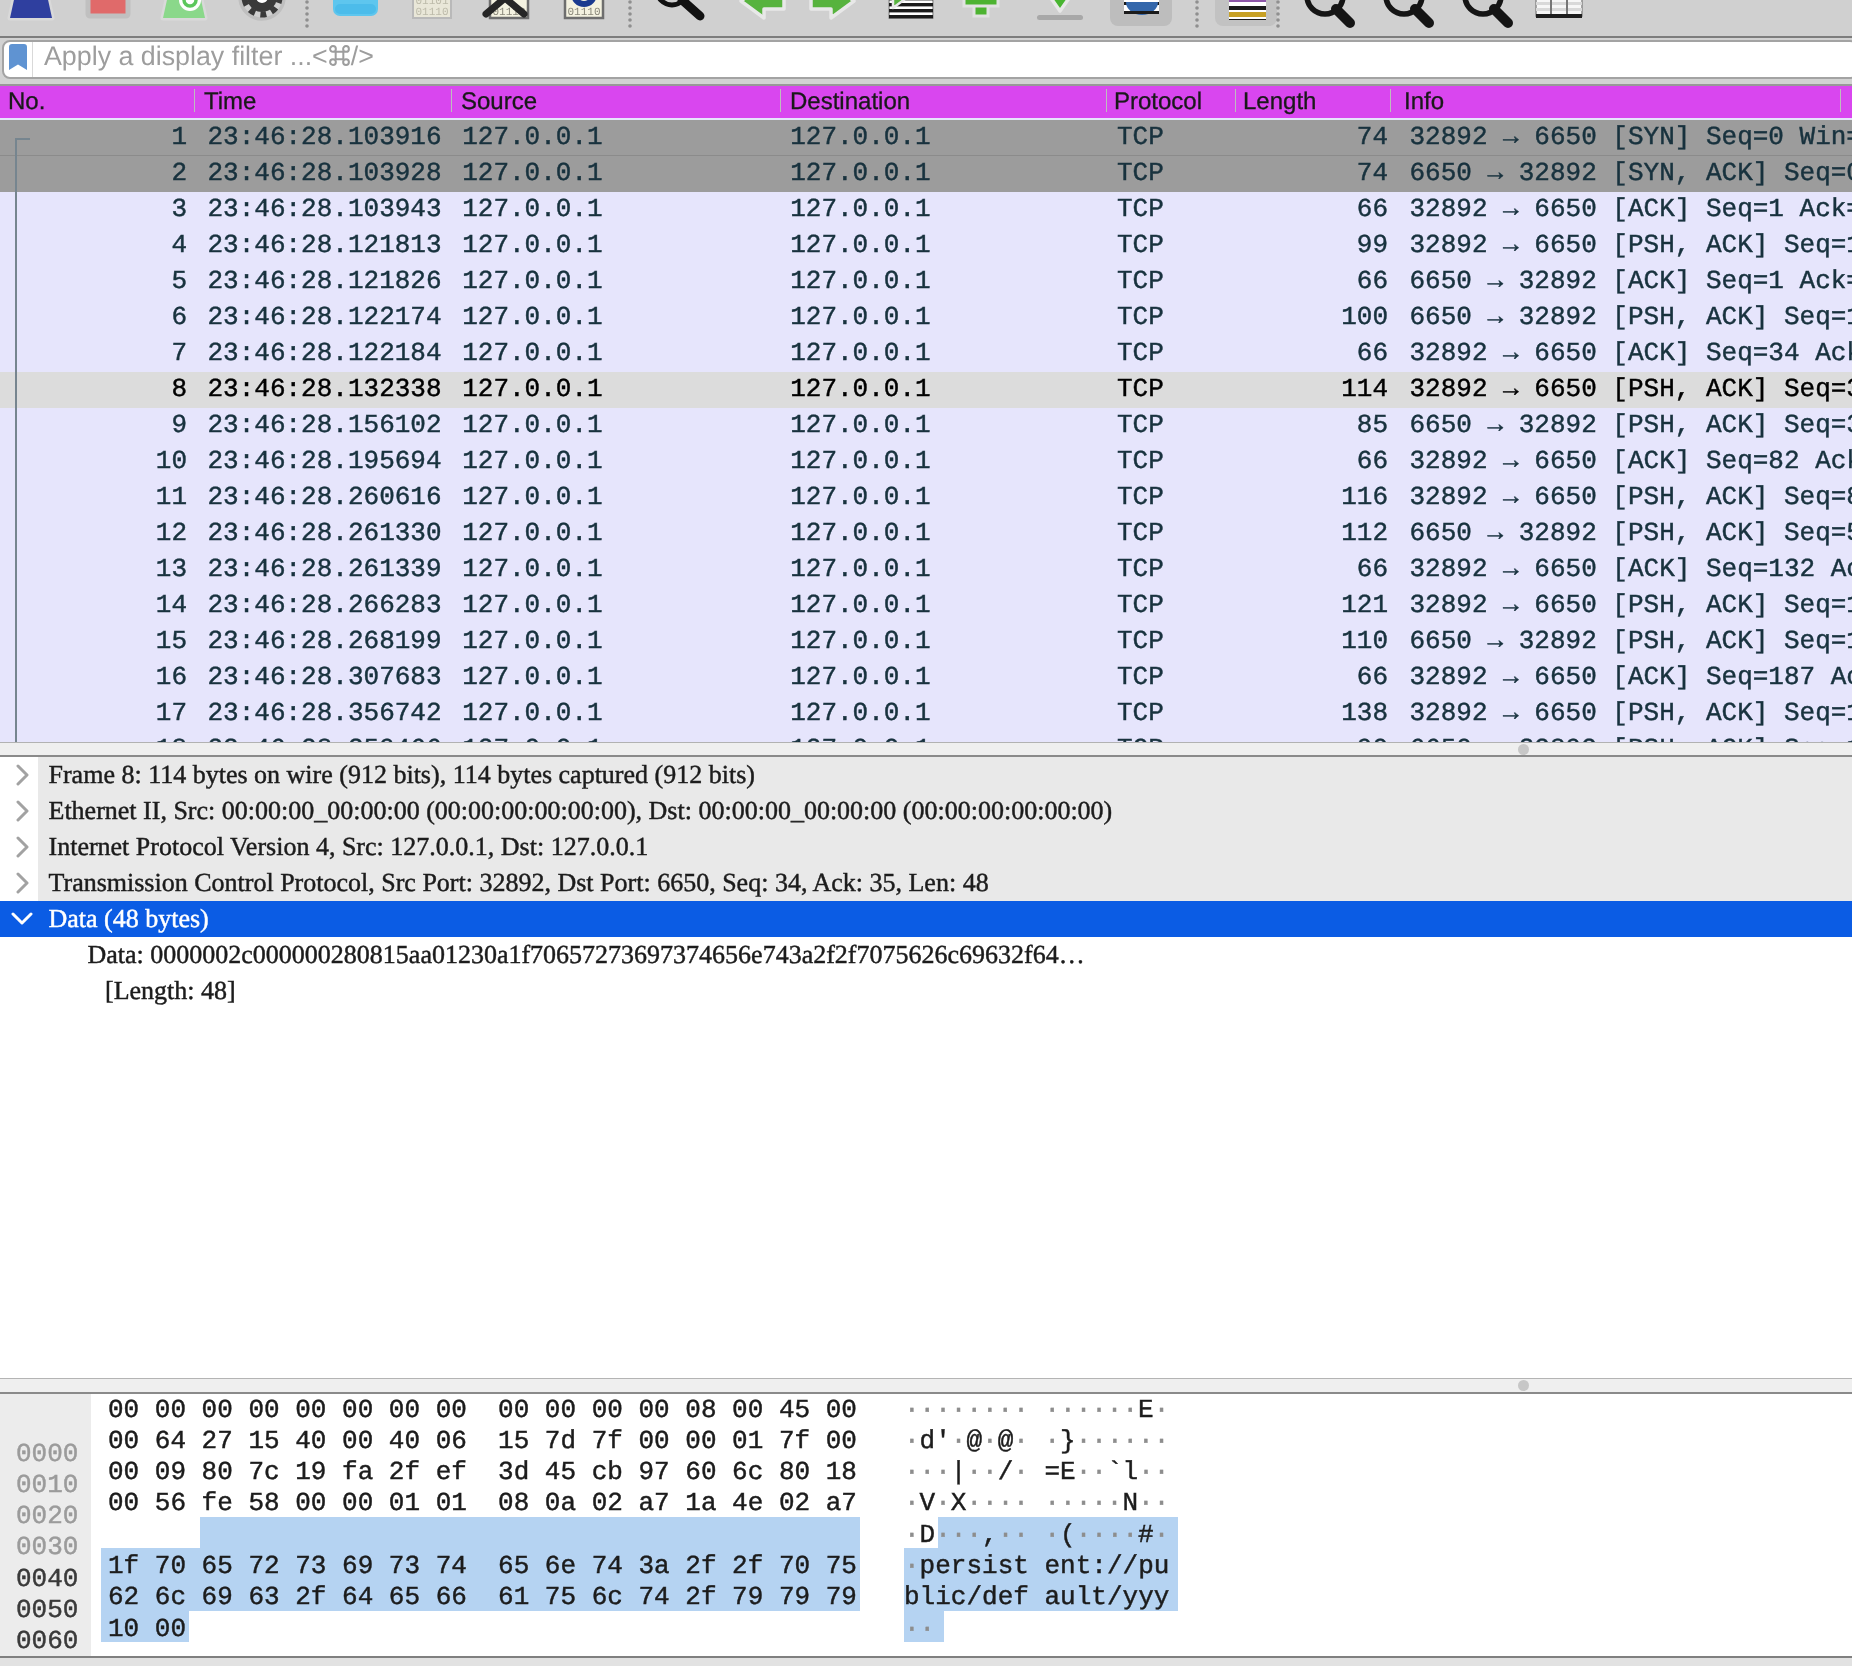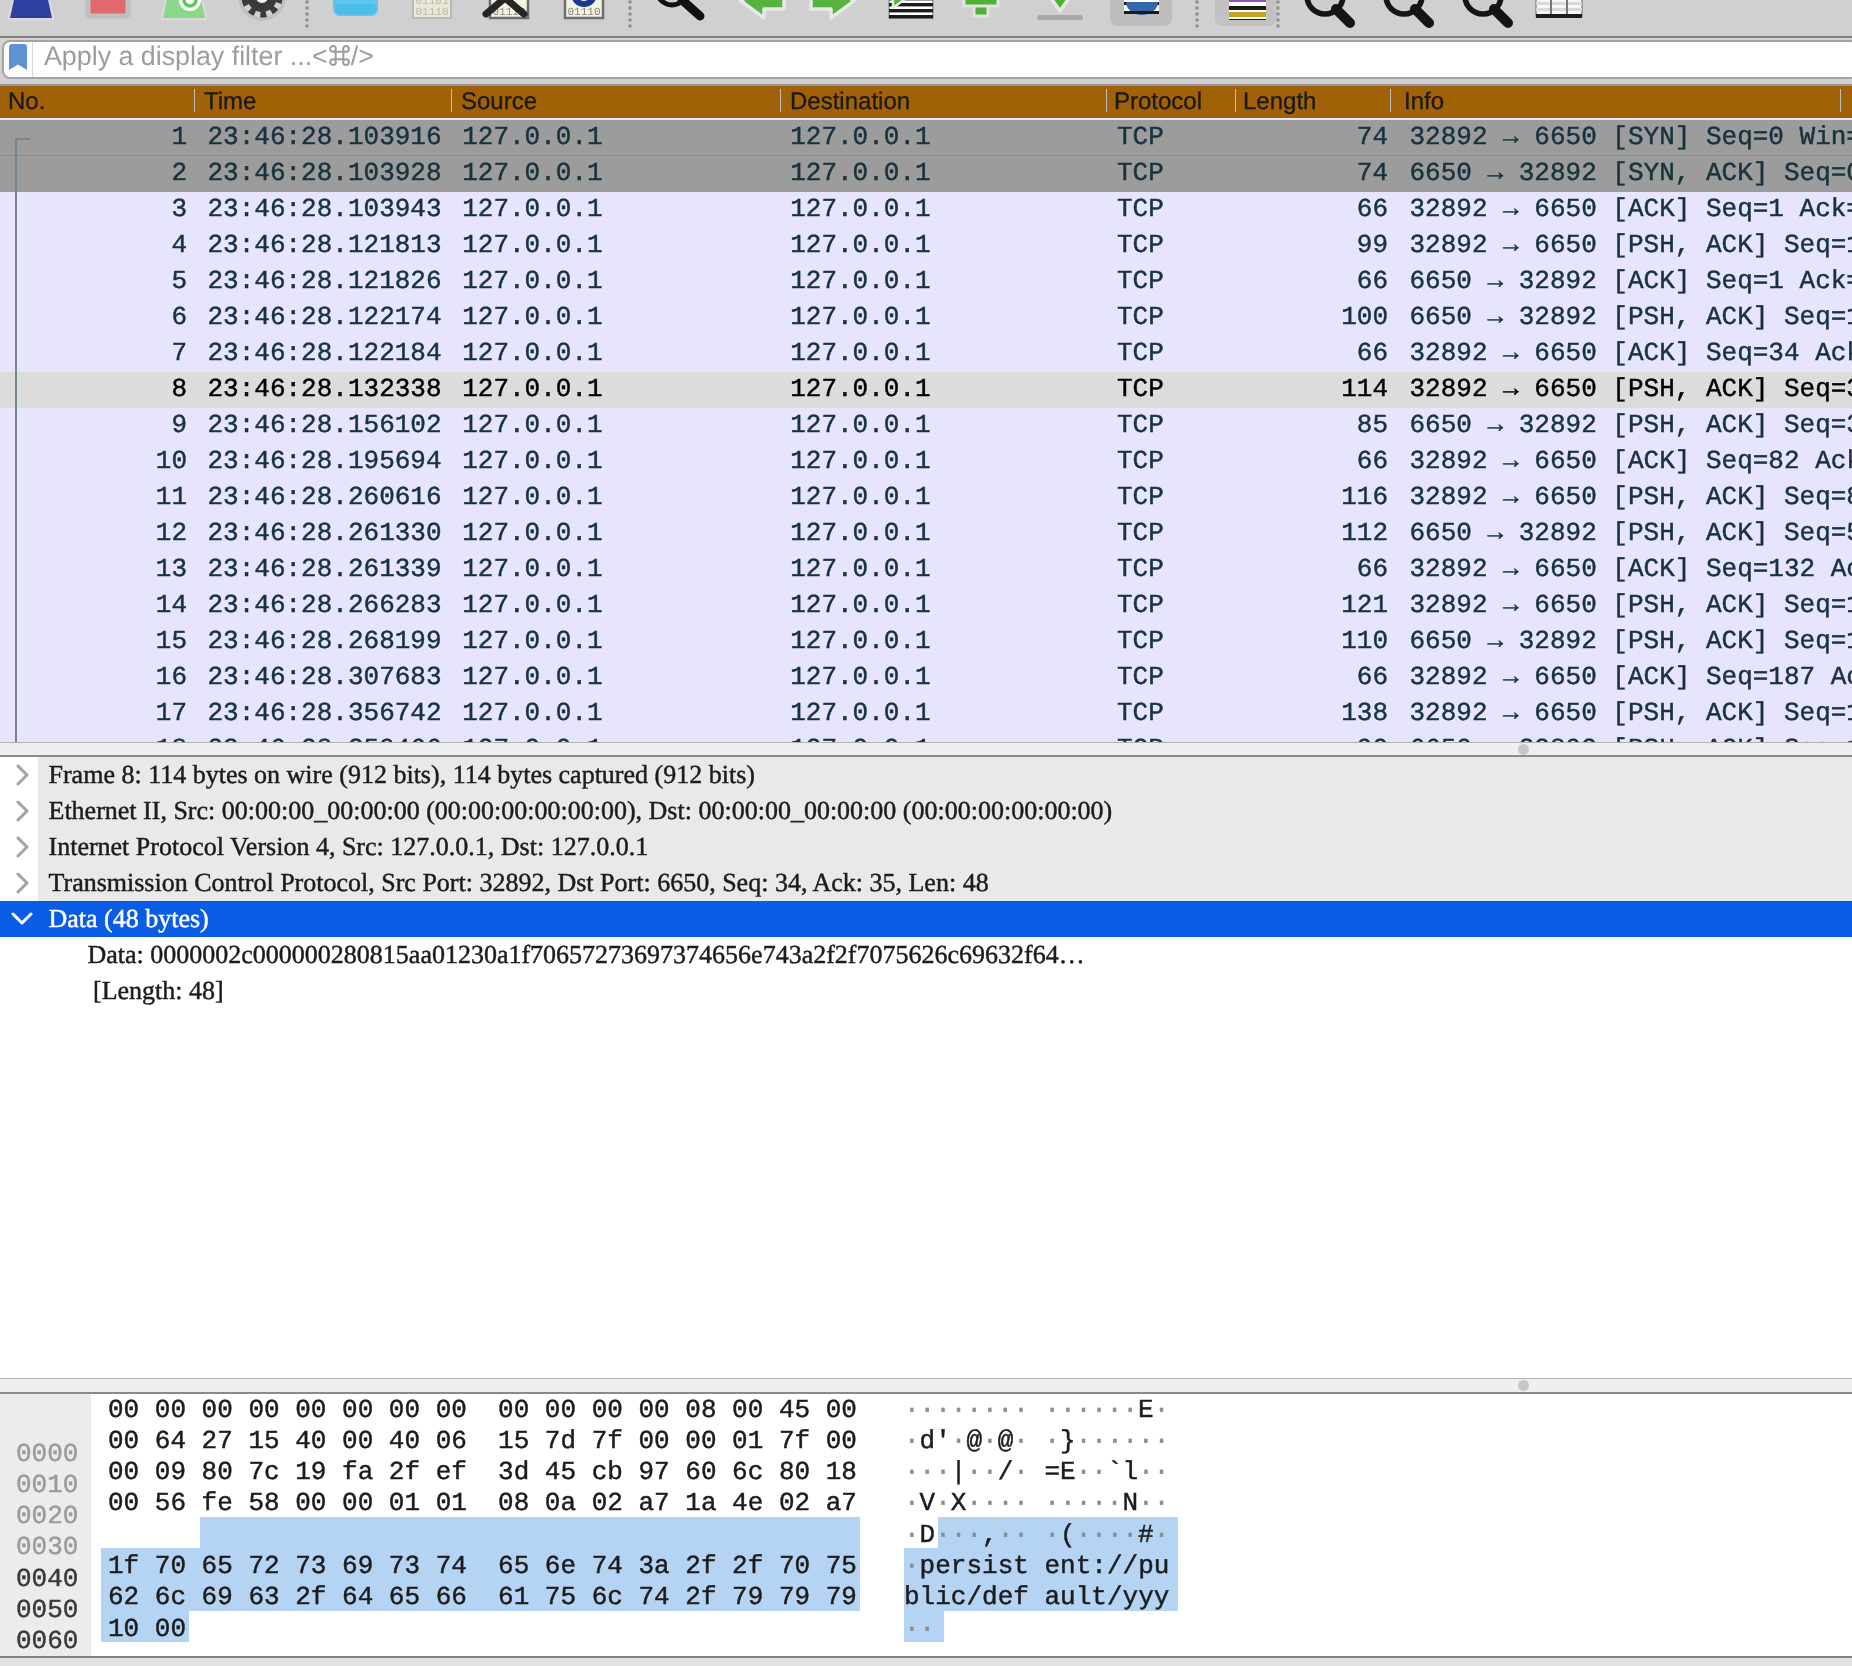--- a/index.html
+++ b/index.html
@@ -9,21 +9,21 @@
 
 #toolbar { left:0; top:0; width:1852px; height:36px; background:#d0d0d0; }
 #tbline { left:0; top:36px; width:1852px; height:2px; background:#7d7d7d; }
 
 #fstrip { left:0; top:38px; width:1852px; height:46px; background:#d2d2d2; }
 #finput { left:2px; top:1.5px; width:1856px; height:39px; background:#ffffff; border:2px solid #a3a3a3; border-radius:8px; }
 #fsep { left:32px; top:4px; width:1px; height:35px; background:#d9d9d9; }
 #fph { left:44px; top:0; height:39px; line-height:37px; color:#9d9d9d; font-size:26.8px; white-space:pre; }
 #fline { left:0; top:84px; width:1852px; height:2px; background:#989898; }
 
-#chead { left:0; top:86px; width:1852px; height:32px; background:#a16207; font-size:24px; color:#191919; -webkit-text-stroke:0.3px currentColor; }
+#chead { left:0; top:86px; width:1852px; height:32px; background:#d946ef; font-size:24px; color:#191919; -webkit-text-stroke:0.3px currentColor; }
 #chead span { position:absolute; top:0; height:32px; line-height:31px; white-space:pre; }
 #chead i.s { position:absolute; top:3px; width:1px; height:23px; background:#bdbdbd; }
 
 #plist { left:0; top:118px; width:1852px; height:624px; background:#e6e5fc; overflow:hidden; -webkit-text-stroke:0.45px currentColor;
   font-family:"Liberation Mono",monospace; font-size:26px; color:#18323e; }
 #grayrows { left:0; top:1.5px; width:1852px; height:72px; background:#9c9c9c; }
 #grayrows i { position:absolute; left:0; top:35px; width:1852px; height:1.5px; background:#8b8b8b; display:block; }
 #selrow { left:0; top:254px; width:1852px; height:36px; background:#dcdcdc; }
 .prow { position:absolute; left:0; width:1852px; height:36px; line-height:36px; white-space:pre; }
 .prow b { position:absolute; left:0; top:0; width:187px; text-align:right; font-weight:normal; }
@@ -228,21 +228,21 @@
   <div class="drow" style="top:72px"><svg width="18" height="22" style="position:absolute;left:14px;top:7px" viewBox="0 0 18 22">
         <path d="M4 2 L13 11 L4 20" fill="none" stroke="#a2a2a2" stroke-width="3" stroke-linecap="round" stroke-linejoin="round"></path>
       </svg><span style="left:48.5px">Internet Protocol Version 4, Src: 127.0.0.1, Dst: 127.0.0.1</span></div>
   <div class="drow" style="top:108px"><svg width="18" height="22" style="position:absolute;left:14px;top:7px" viewBox="0 0 18 22">
         <path d="M4 2 L13 11 L4 20" fill="none" stroke="#a2a2a2" stroke-width="3" stroke-linecap="round" stroke-linejoin="round"></path>
       </svg><span style="left:48.5px">Transmission Control Protocol, Src Port: 32892, Dst Port: 6650, Seq: 34, Ack: 35, Len: 48</span></div>
   <div class="drow" style="top:144px; color:#ffffff"><svg width="22" height="18" style="position:absolute;left:11px;top:9px" viewBox="0 0 22 18">
         <path d="M2 4 L11 13 L20 4" fill="none" stroke="#ffffff" stroke-width="3" stroke-linecap="round" stroke-linejoin="round"></path>
       </svg><span style="left:48.5px">Data (48 bytes)</span></div>
   <div class="drow" style="top:180px"><span style="left:87.5px">Data: 0000002c000000280815aa01230a1f70657273697374656e743a2f2f7075626c69632f64…</span></div>
-  <div class="drow" style="top:216px"><span style="left:93px">[Length: 48]</span></div>
+  <div class="drow" style="top:216px"><span style="left:105px">[Length: 48]</span></div>
 </div>
 <div id="div2" class="abs">
     <div class="dot abs" style="left:1518px; top:1px;"></div>
   </div>
 <div id="hex" class="abs">
   <div id="hexoff" class="abs"></div>
   <div class="hl" style="left:199.5px; top:122.7px; width:660.5px; height:31.3px"></div>
   <div class="hl" style="left:101px; top:154.0px; width:759px; height:31.3px"></div>
   <div class="hl" style="left:101px; top:185.3px; width:759px; height:31.3px"></div>
   <div class="hl" style="left:101px; top:216.6px; width:88px; height:31.3px"></div>

